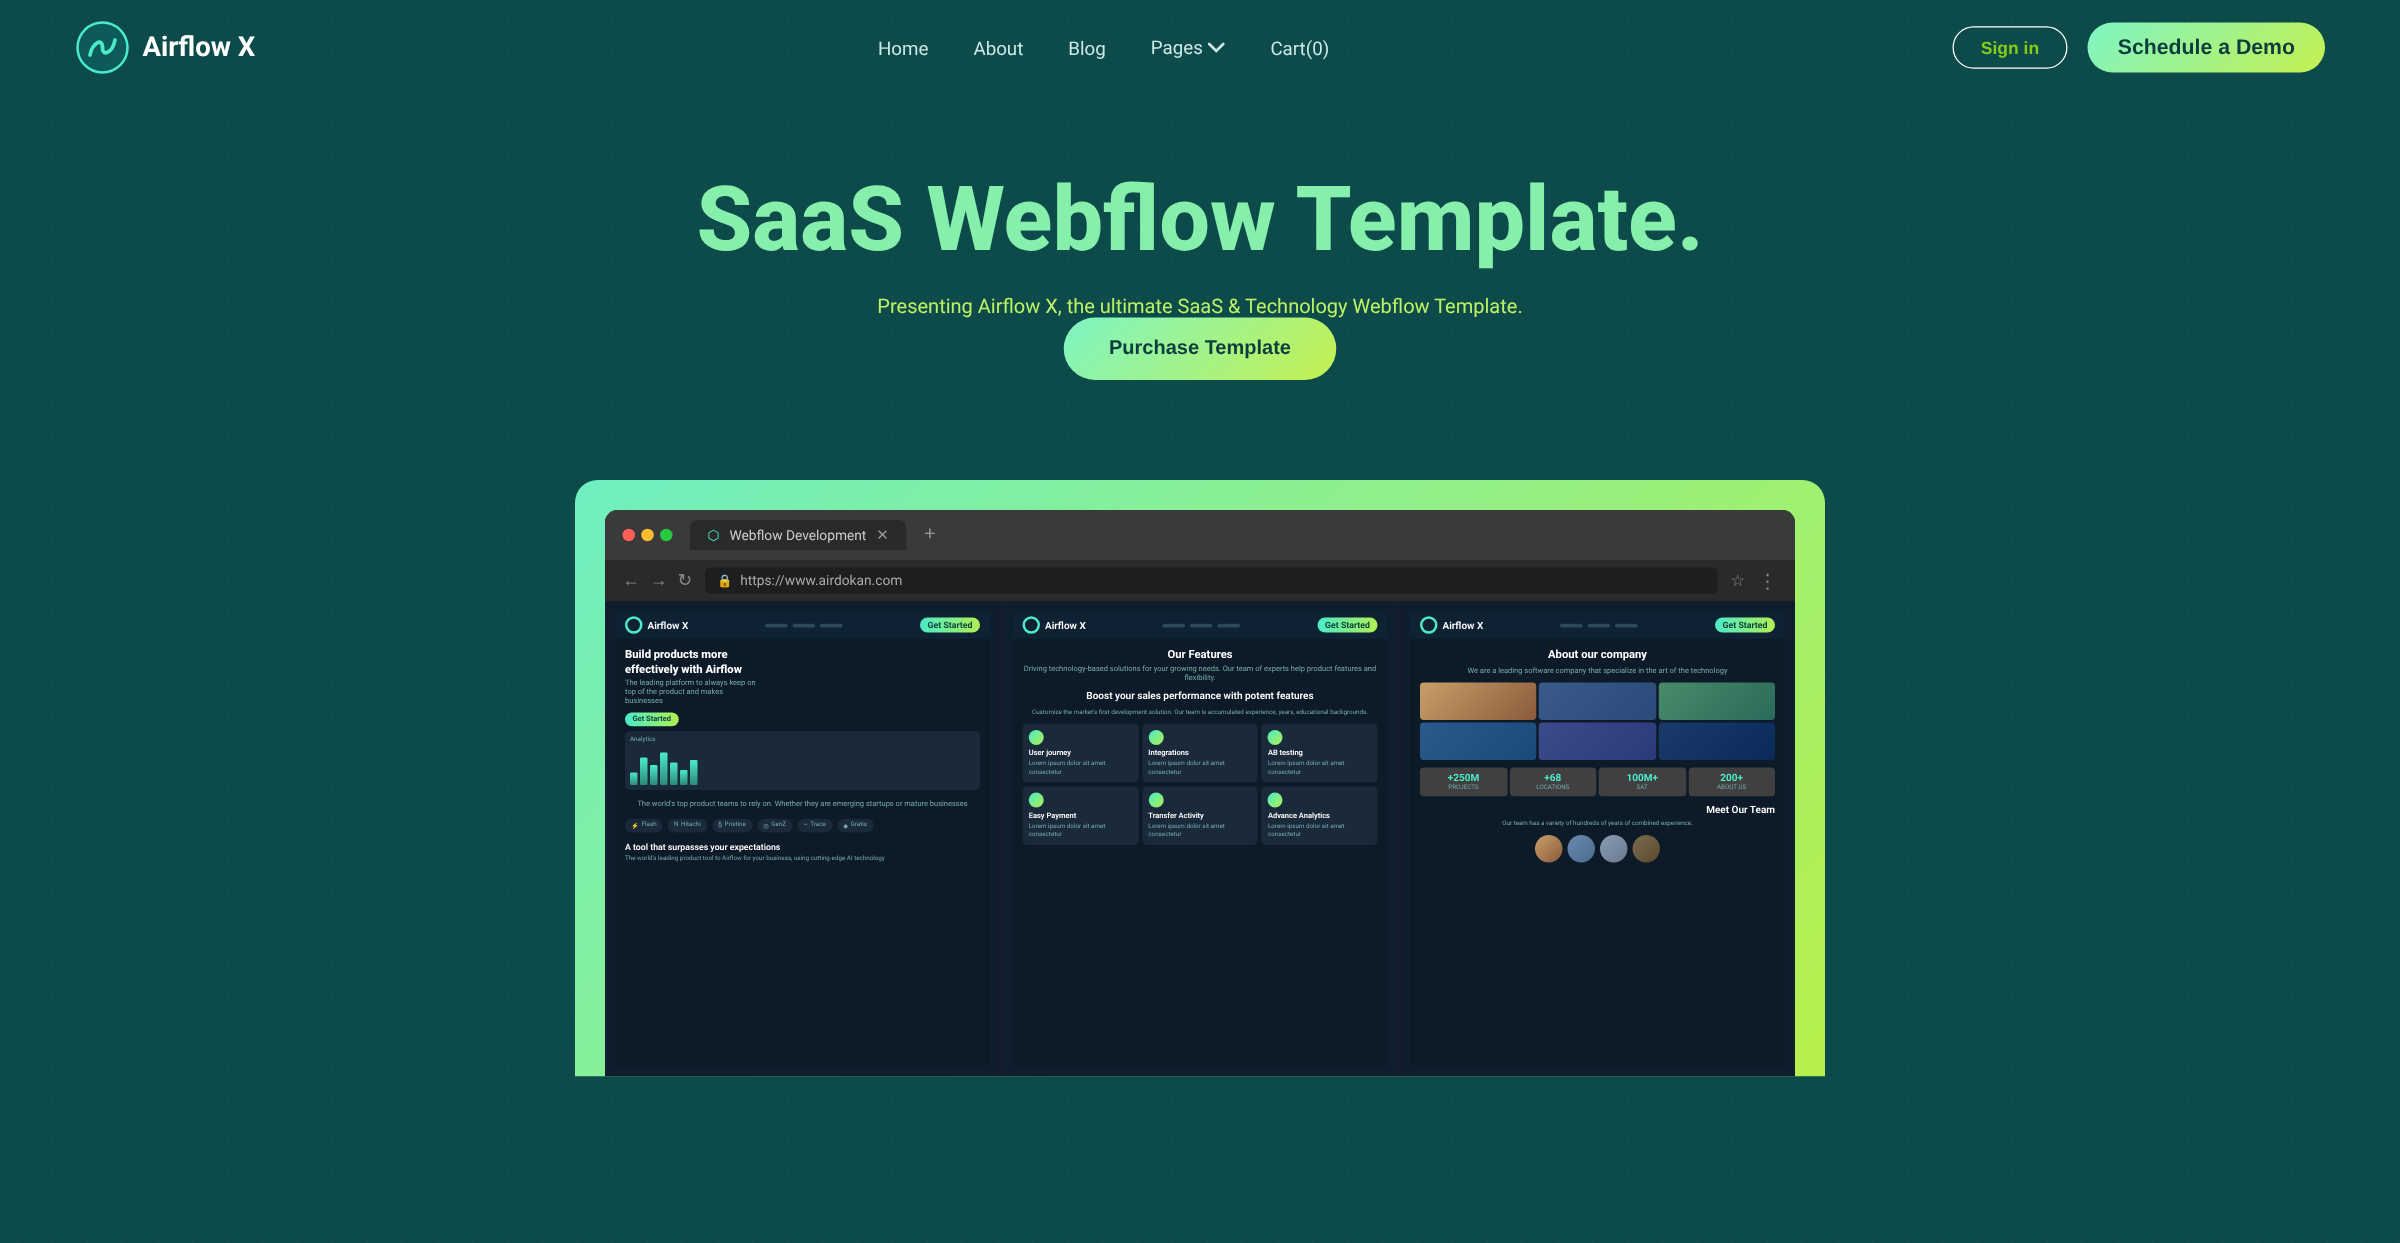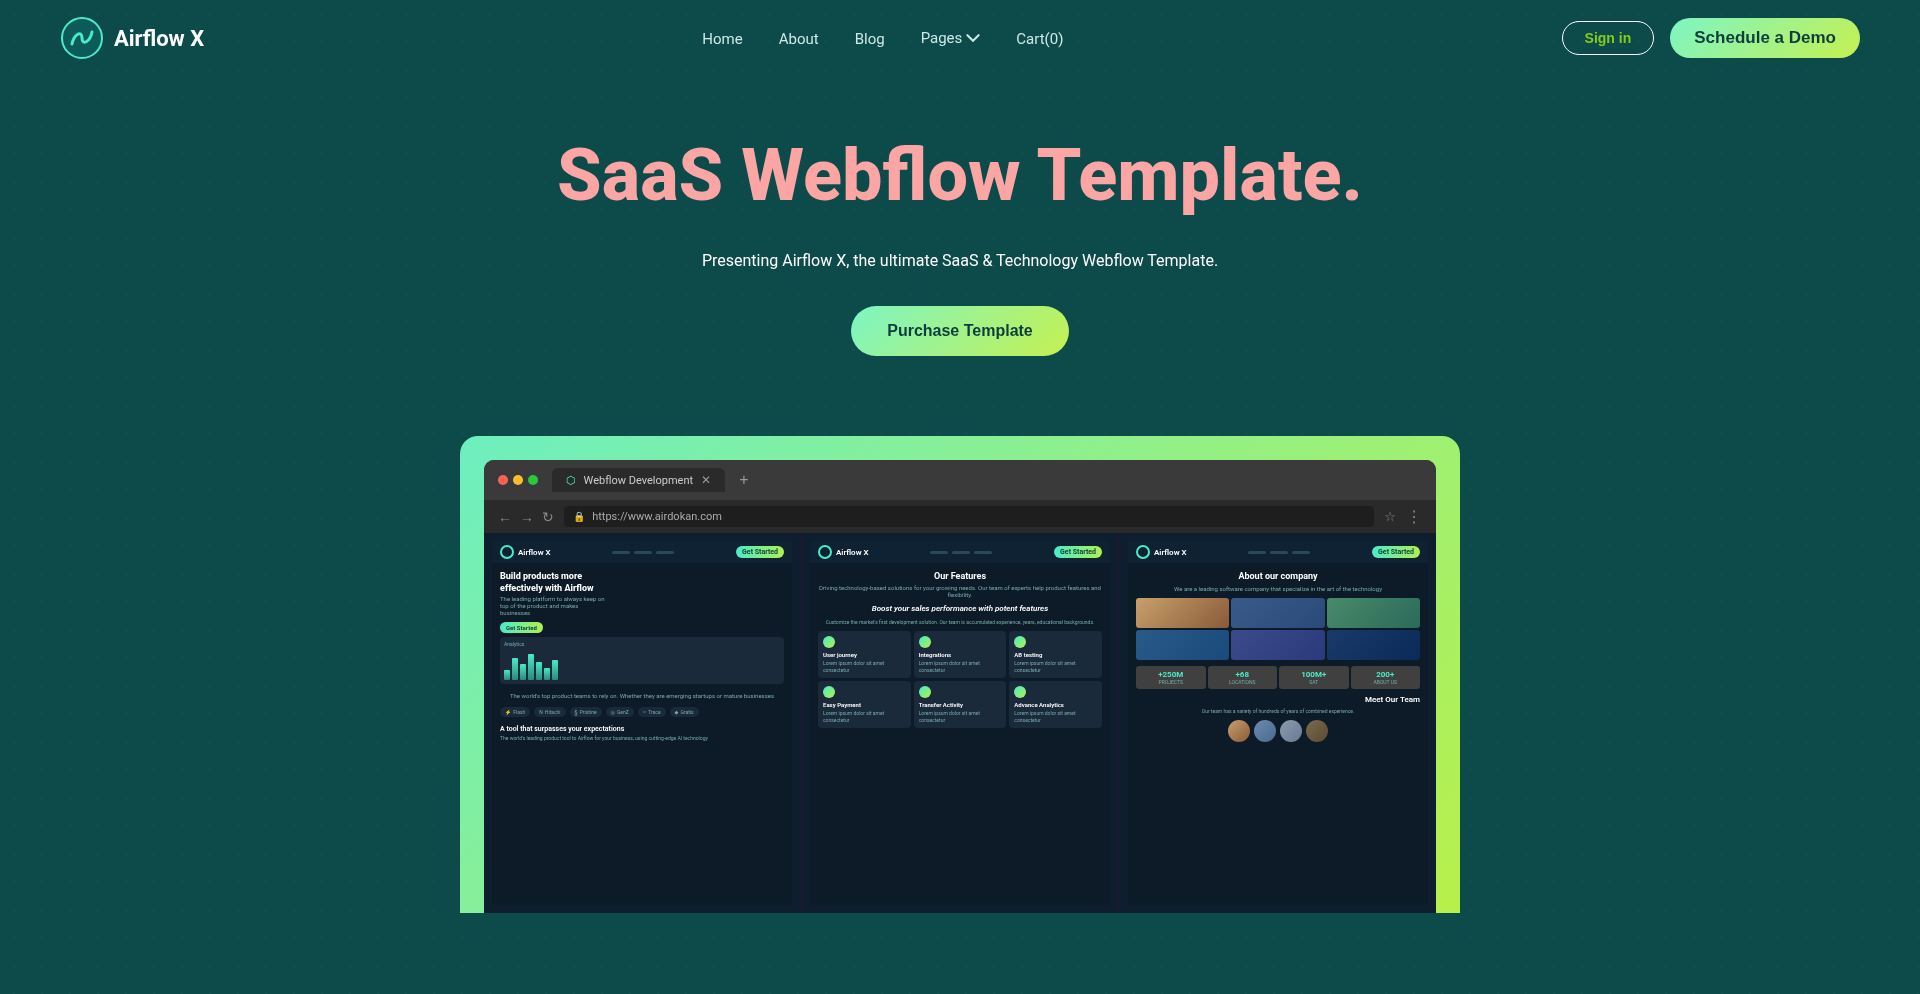--- a/index.html
+++ b/index.html
@@ -95,29 +95,28 @@
 
     
     .hero {
       text-align: center;
       padding: 60px 20px 40px;
     }
 
     .hero-title {
       font-size: 72px;
       font-weight: 800;
-      color: #fca5a5;
+      color: #86efac;
       line-height: 1.1;
-      margin-bottom: 36px;
+      margin-bottom: 20px;
     }
 
     .hero-subtitle {
       font-size: 16px;
-      color: #ffffff;
-      margin-bottom: 36px;
+      color: #bef264;
     }
 
     .btn-purchase {
       background: linear-gradient(135deg, #7ef5c5 0%, #c5f050 100%);
       border: none;
       color: #0d3d3d;
       padding: 16px 36px;
       border-radius: 32px;
       font-size: 16px;
       font-weight: 600;
@@ -339,21 +338,21 @@
       color: #7aa;
       display: flex;
       align-items: center;
       gap: 2px;
     }
 
     
     .panel2-body { padding: 8px; text-align: center; }
     .panel2-title { font-size: 9px; font-weight: 700; color: #fff; margin-bottom: 3px; }
     .panel2-sub { font-size: 6px; color: #7aa; margin-bottom: 6px; }
-    .panel2-tagline { font-size: 8px; font-weight: 600; color: #fff; margin-bottom: 6px; font-style: italic; }
+    .panel2-tagline { font-size: 8px; font-weight: 600; color: #fff; margin-bottom: 6px; }
     .feature-grid {
       display: grid;
       grid-template-columns: repeat(3, 1fr);
       gap: 3px;
     }
     .feature-card {
       background: #1a2a3a;
       border-radius: 4px;
       padding: 5px;
       text-align: left;

